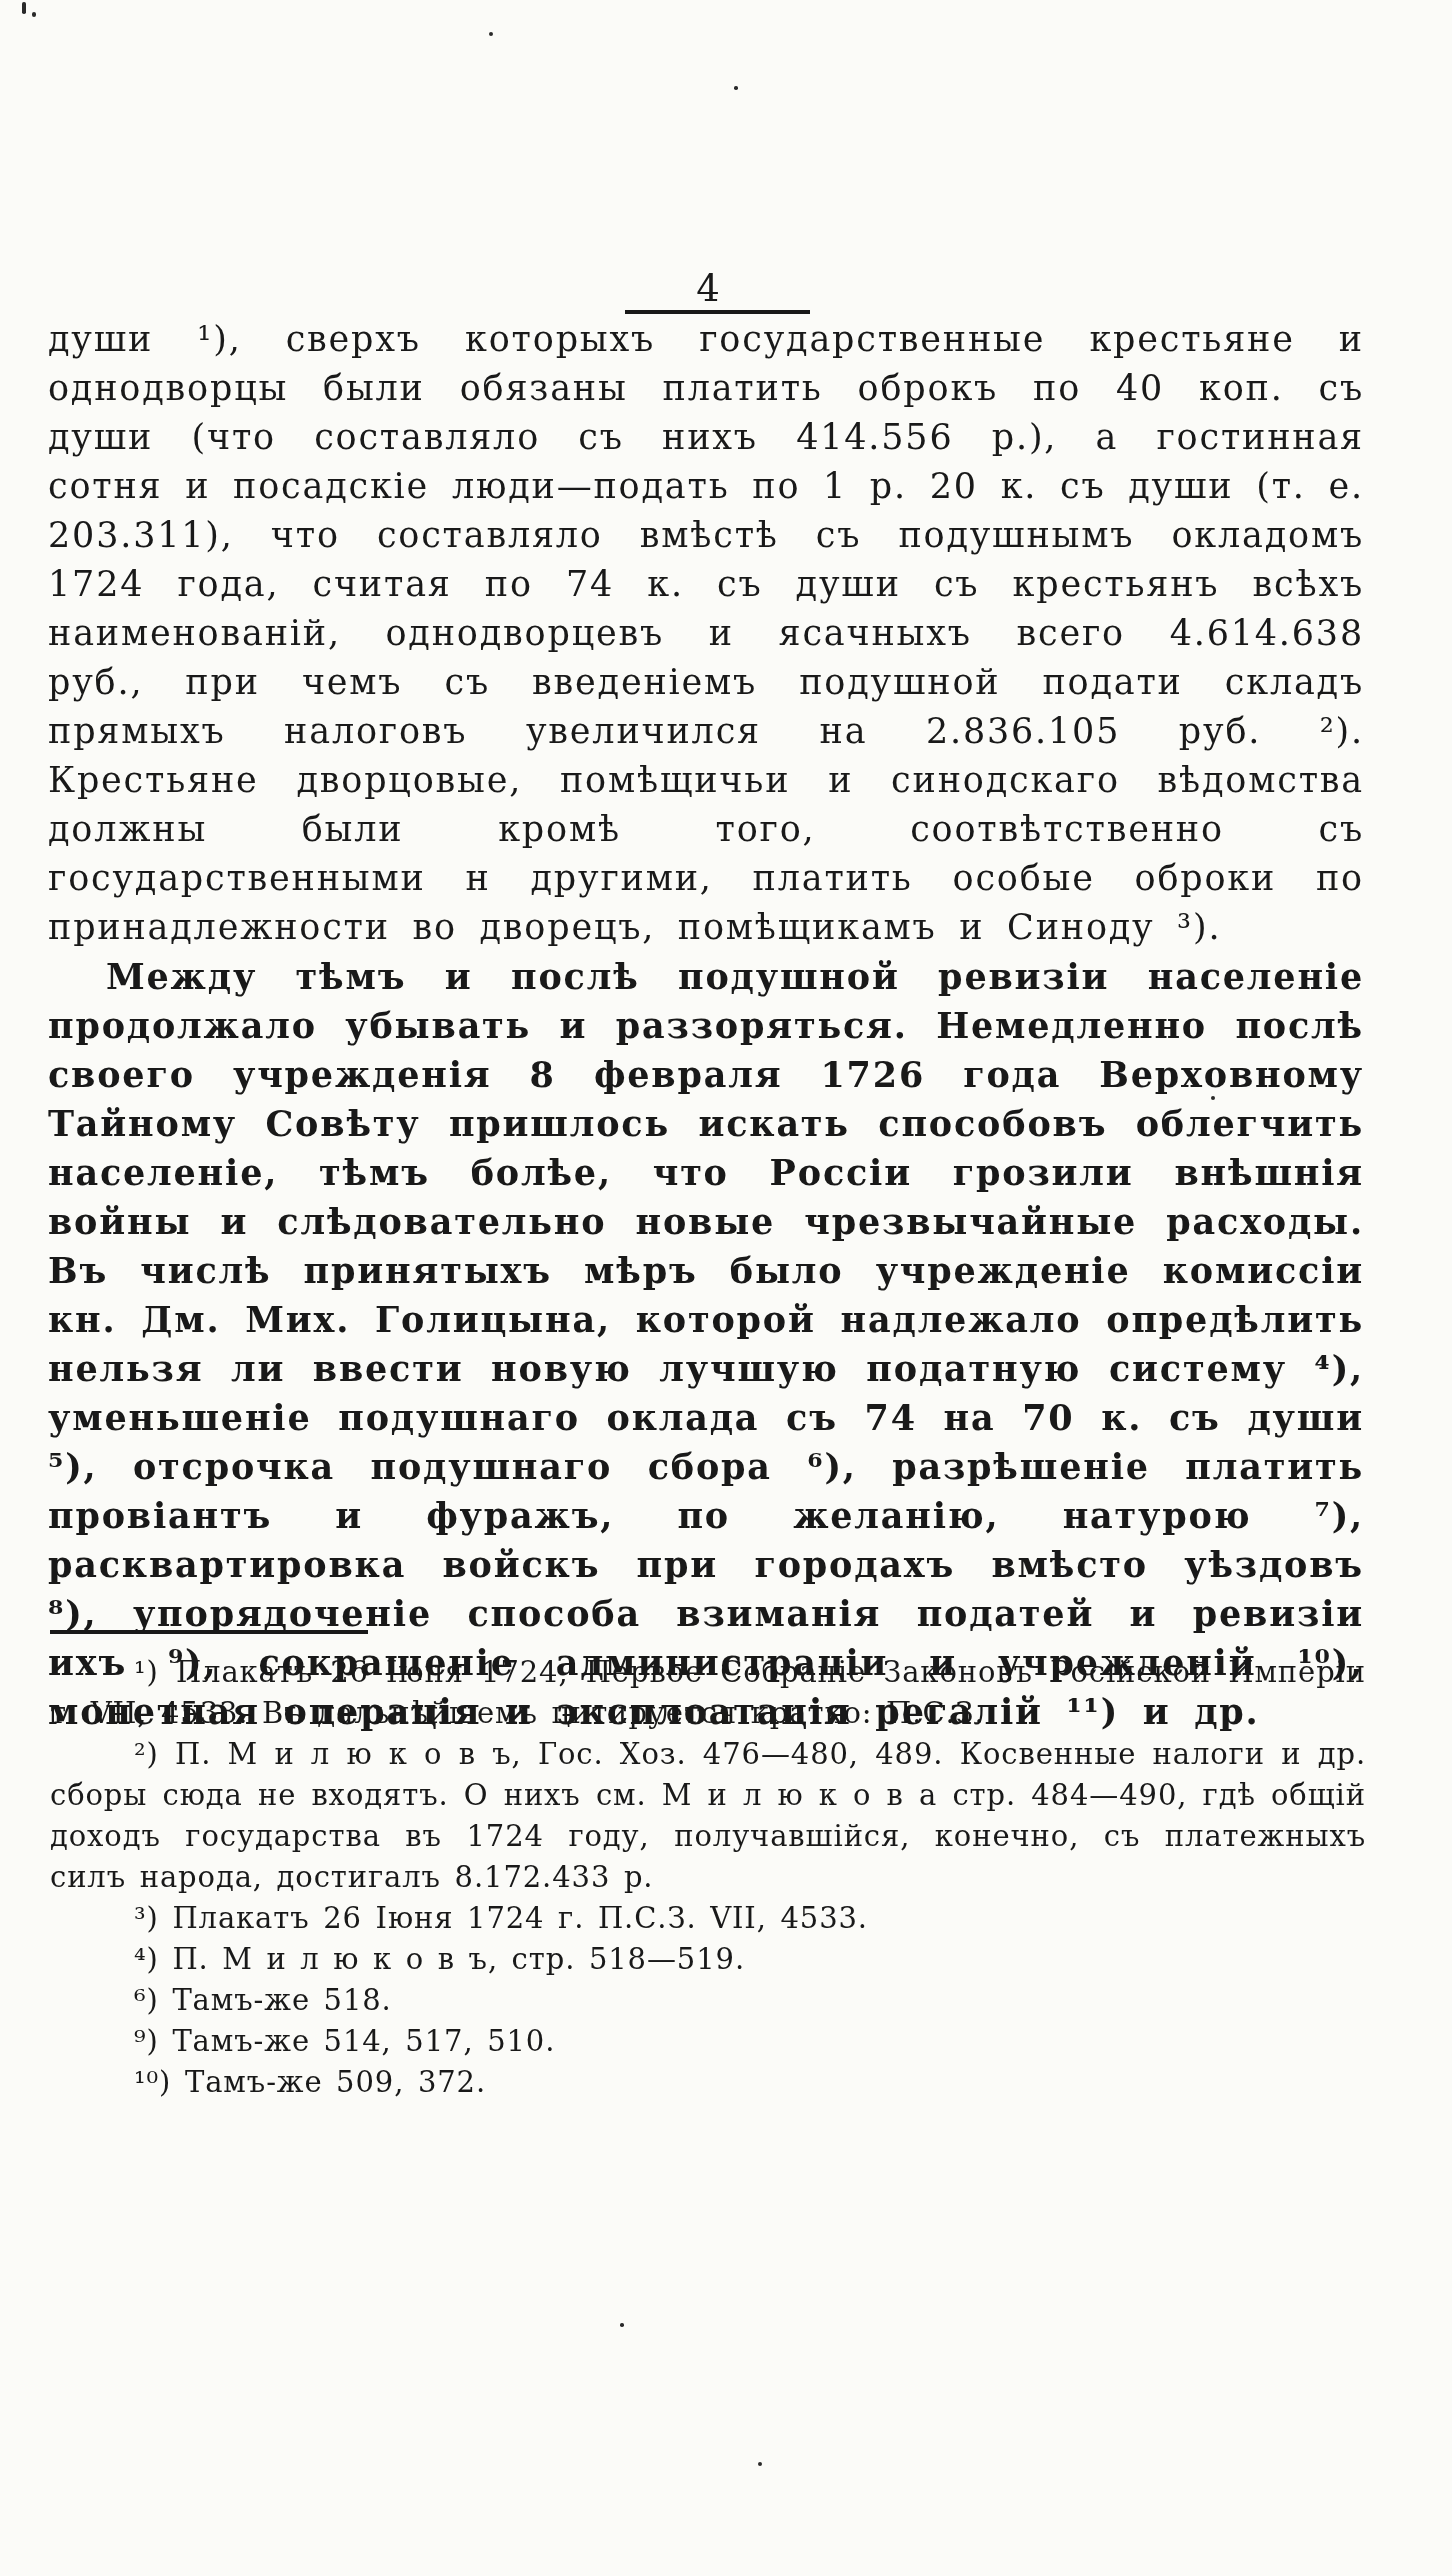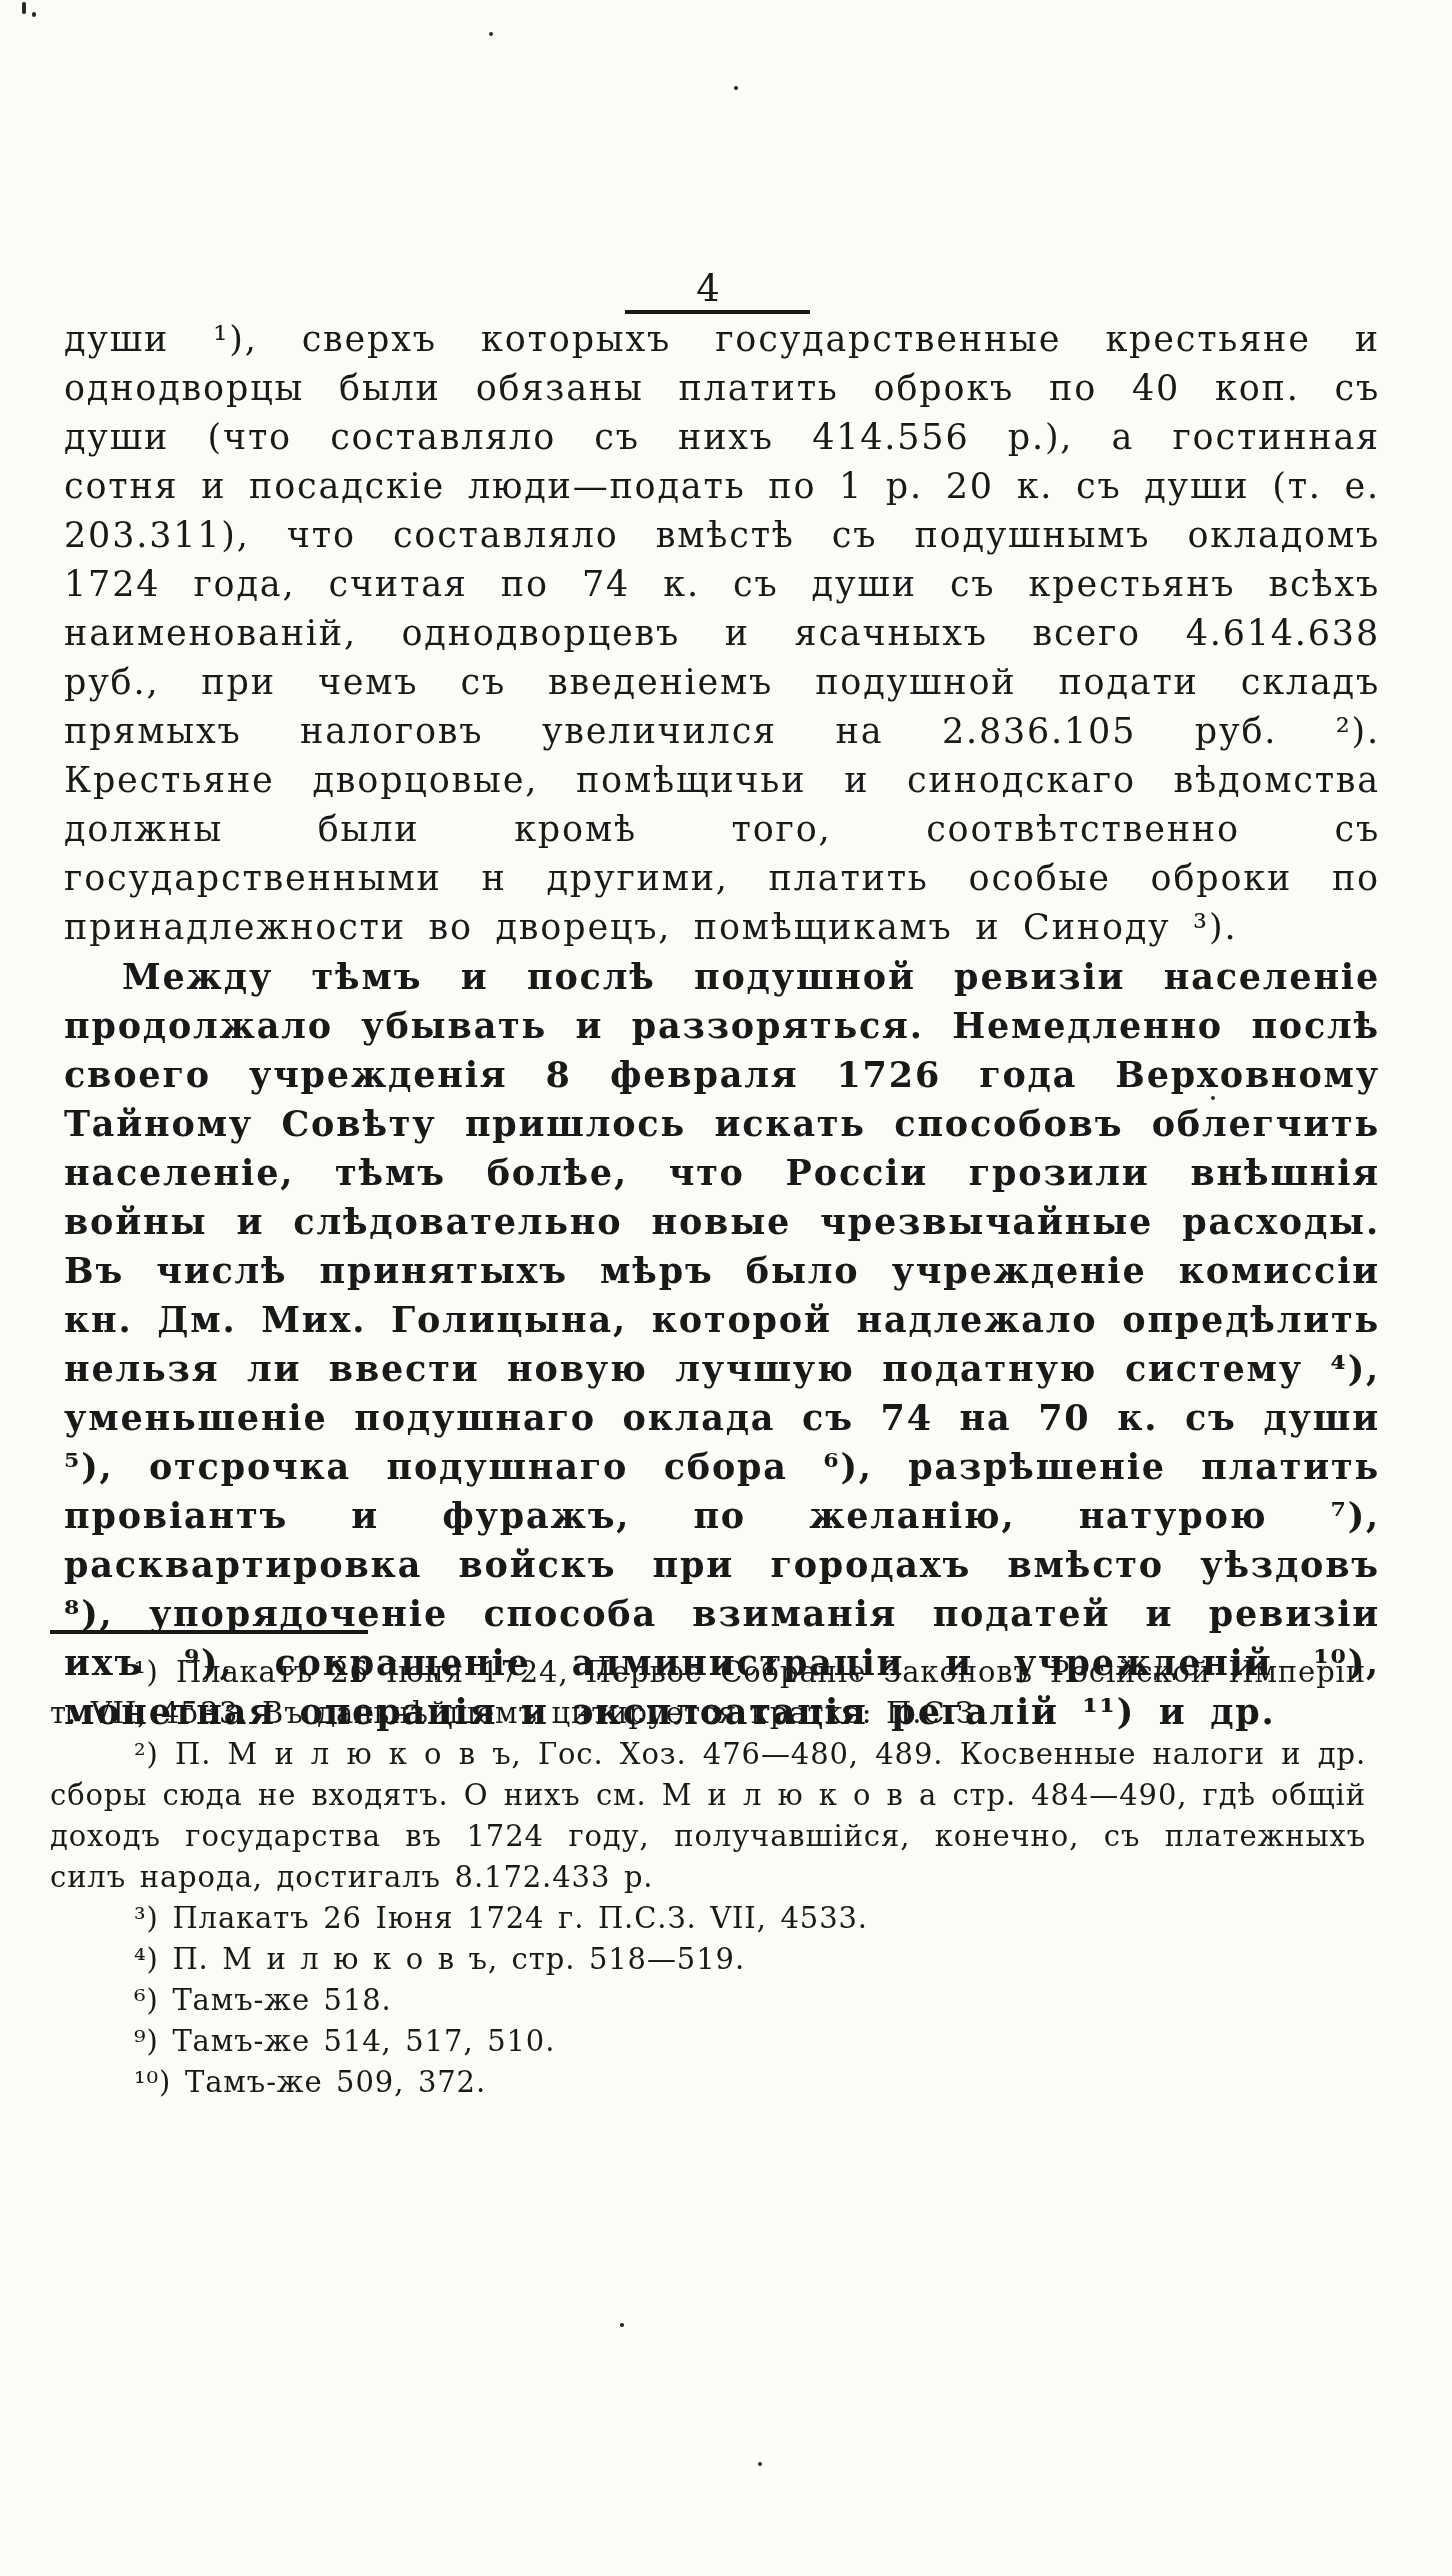--- a/index.html
+++ b/index.html
@@ -17,21 +17,21 @@
   }
   .page-number{
     position:absolute;top:269px;left:50px;width:1316px;
     text-align:center;font-size:37px;line-height:39px;
   }
   .page-number-rule{
     position:absolute;top:310px;left:625px;width:185px;height:3.5px;
     background:var(--ink);
   }
   .body-text{
-    position:absolute;top:315px;left:64px;width:1316px;
+    position:absolute;top:315px;left:48px;width:1316px;
     font-size:35px;line-height:49px;
     text-align:justify;
     letter-spacing:1.8px;word-spacing:9.7px;
   }
   .body-text p{margin:0;}
   .body-text p.indent{text-indent:58px;font-weight:bold;}
   .footnote-rule{
     position:absolute;top:1630px;left:50px;width:318px;height:3.5px;
     background:var(--ink);
   }

